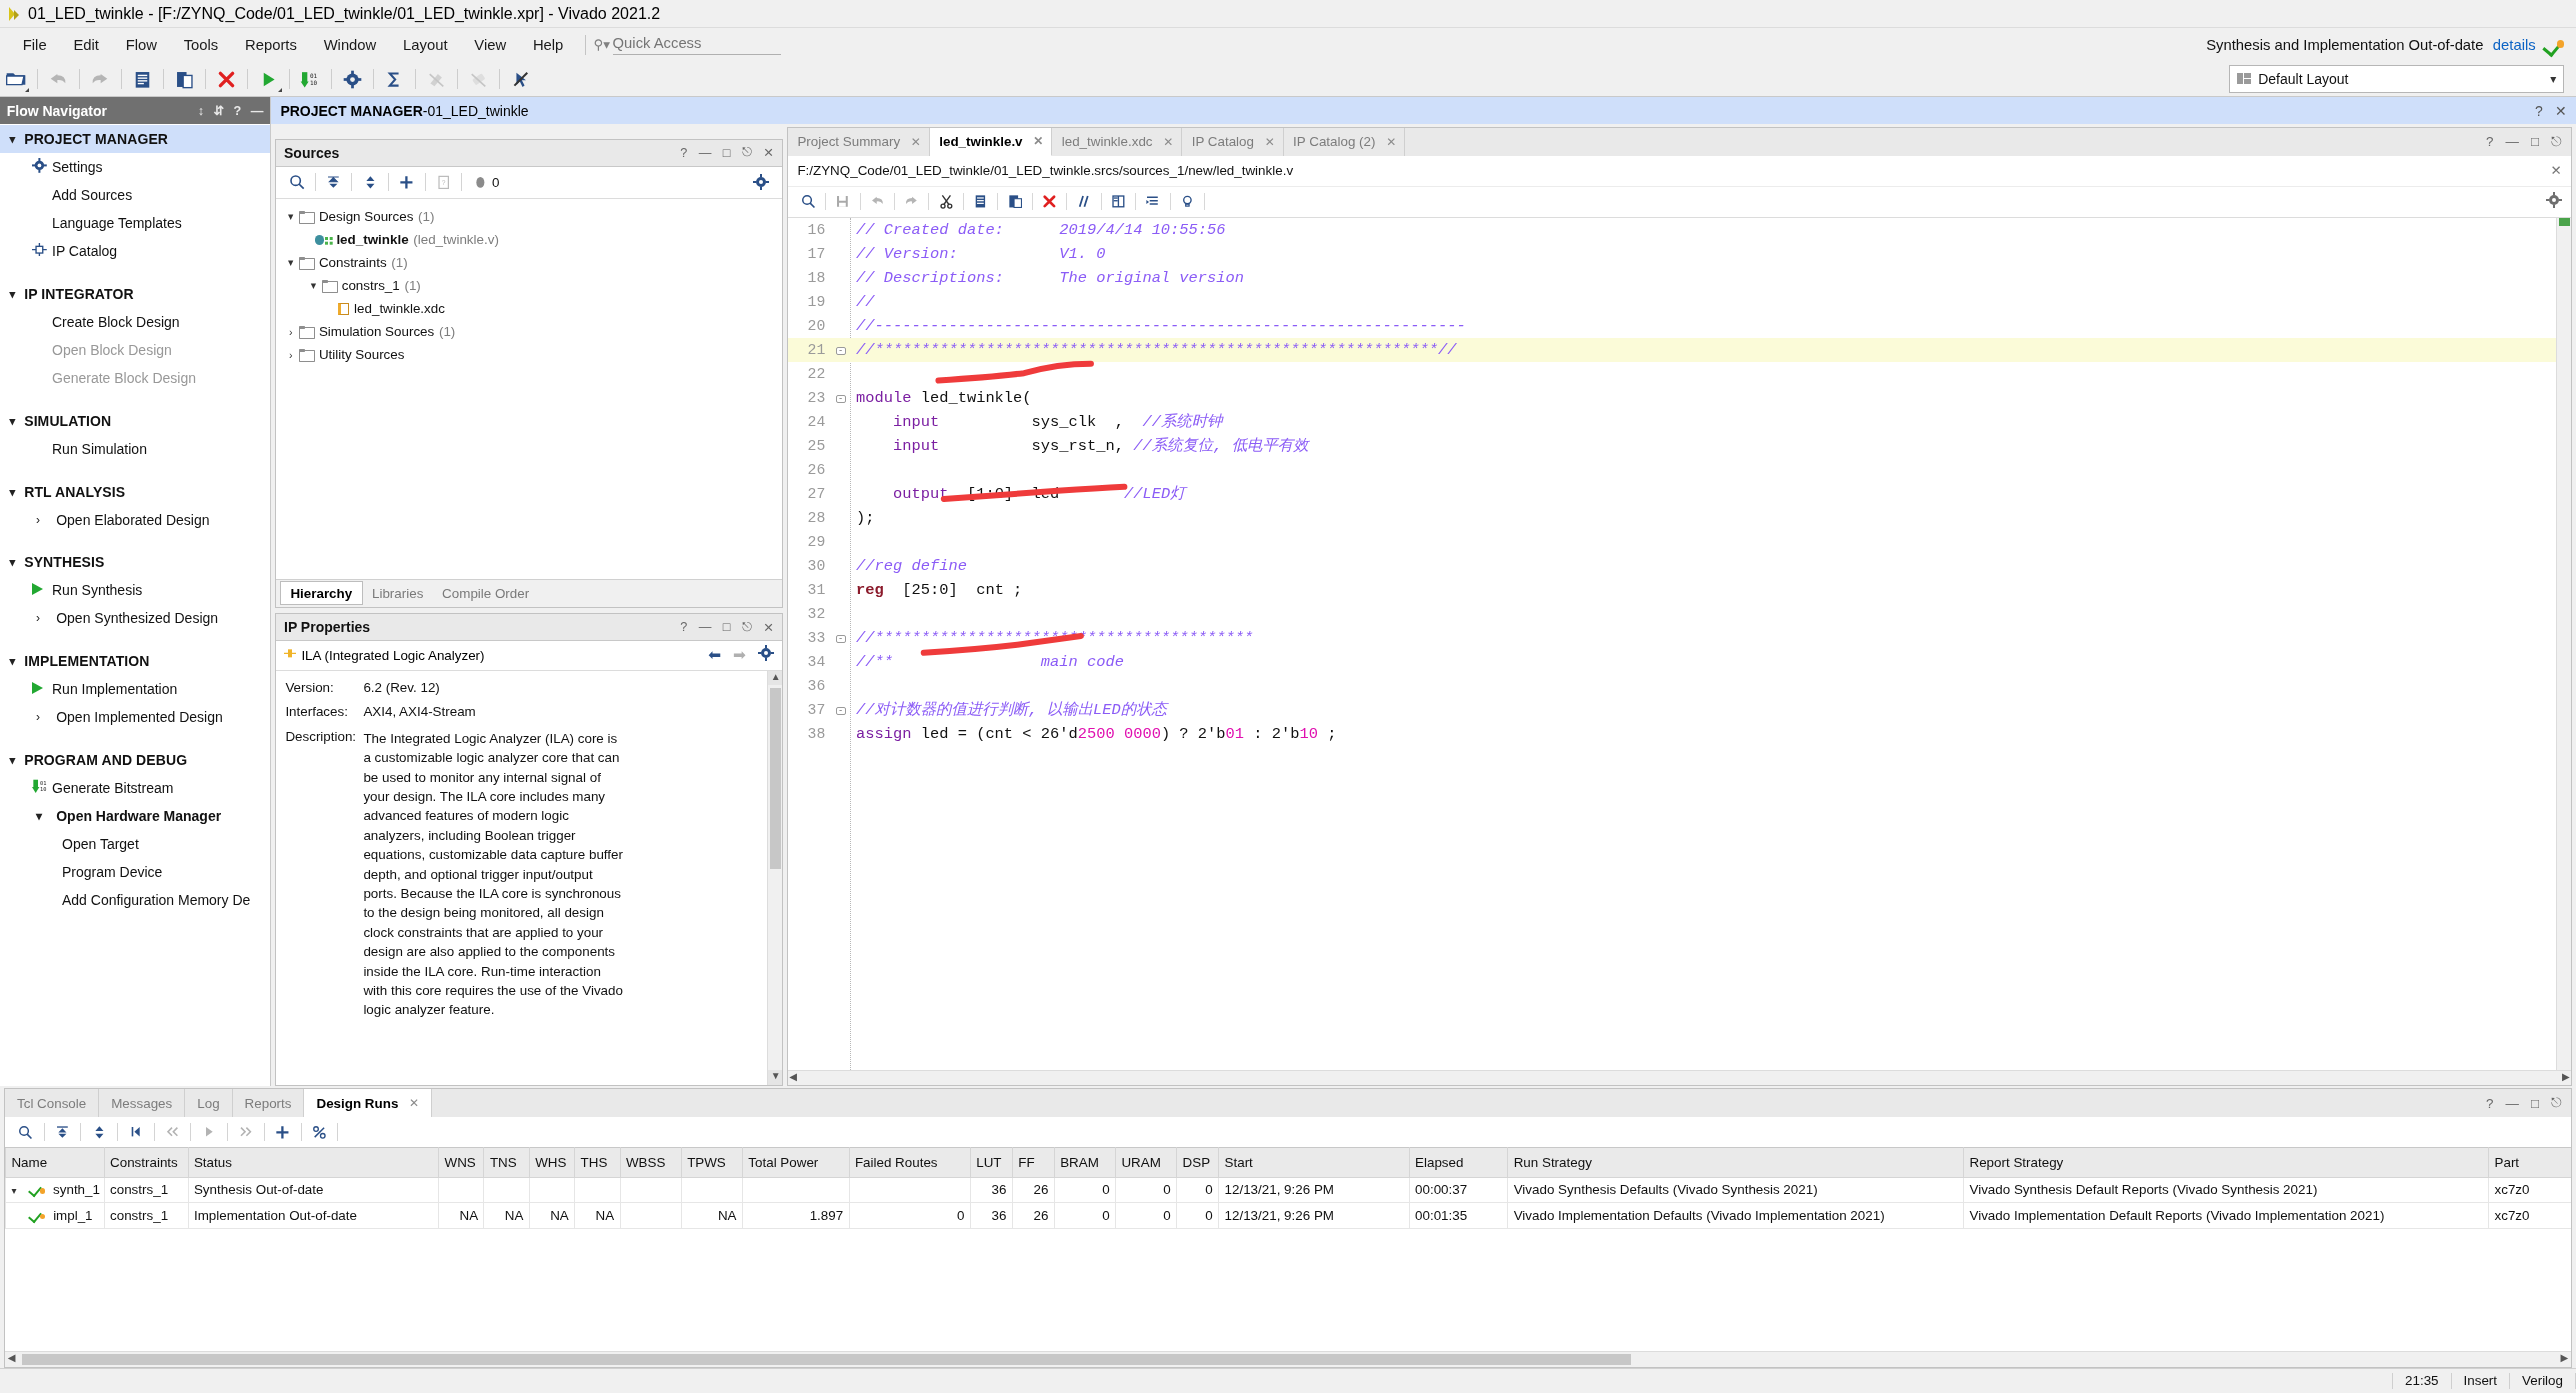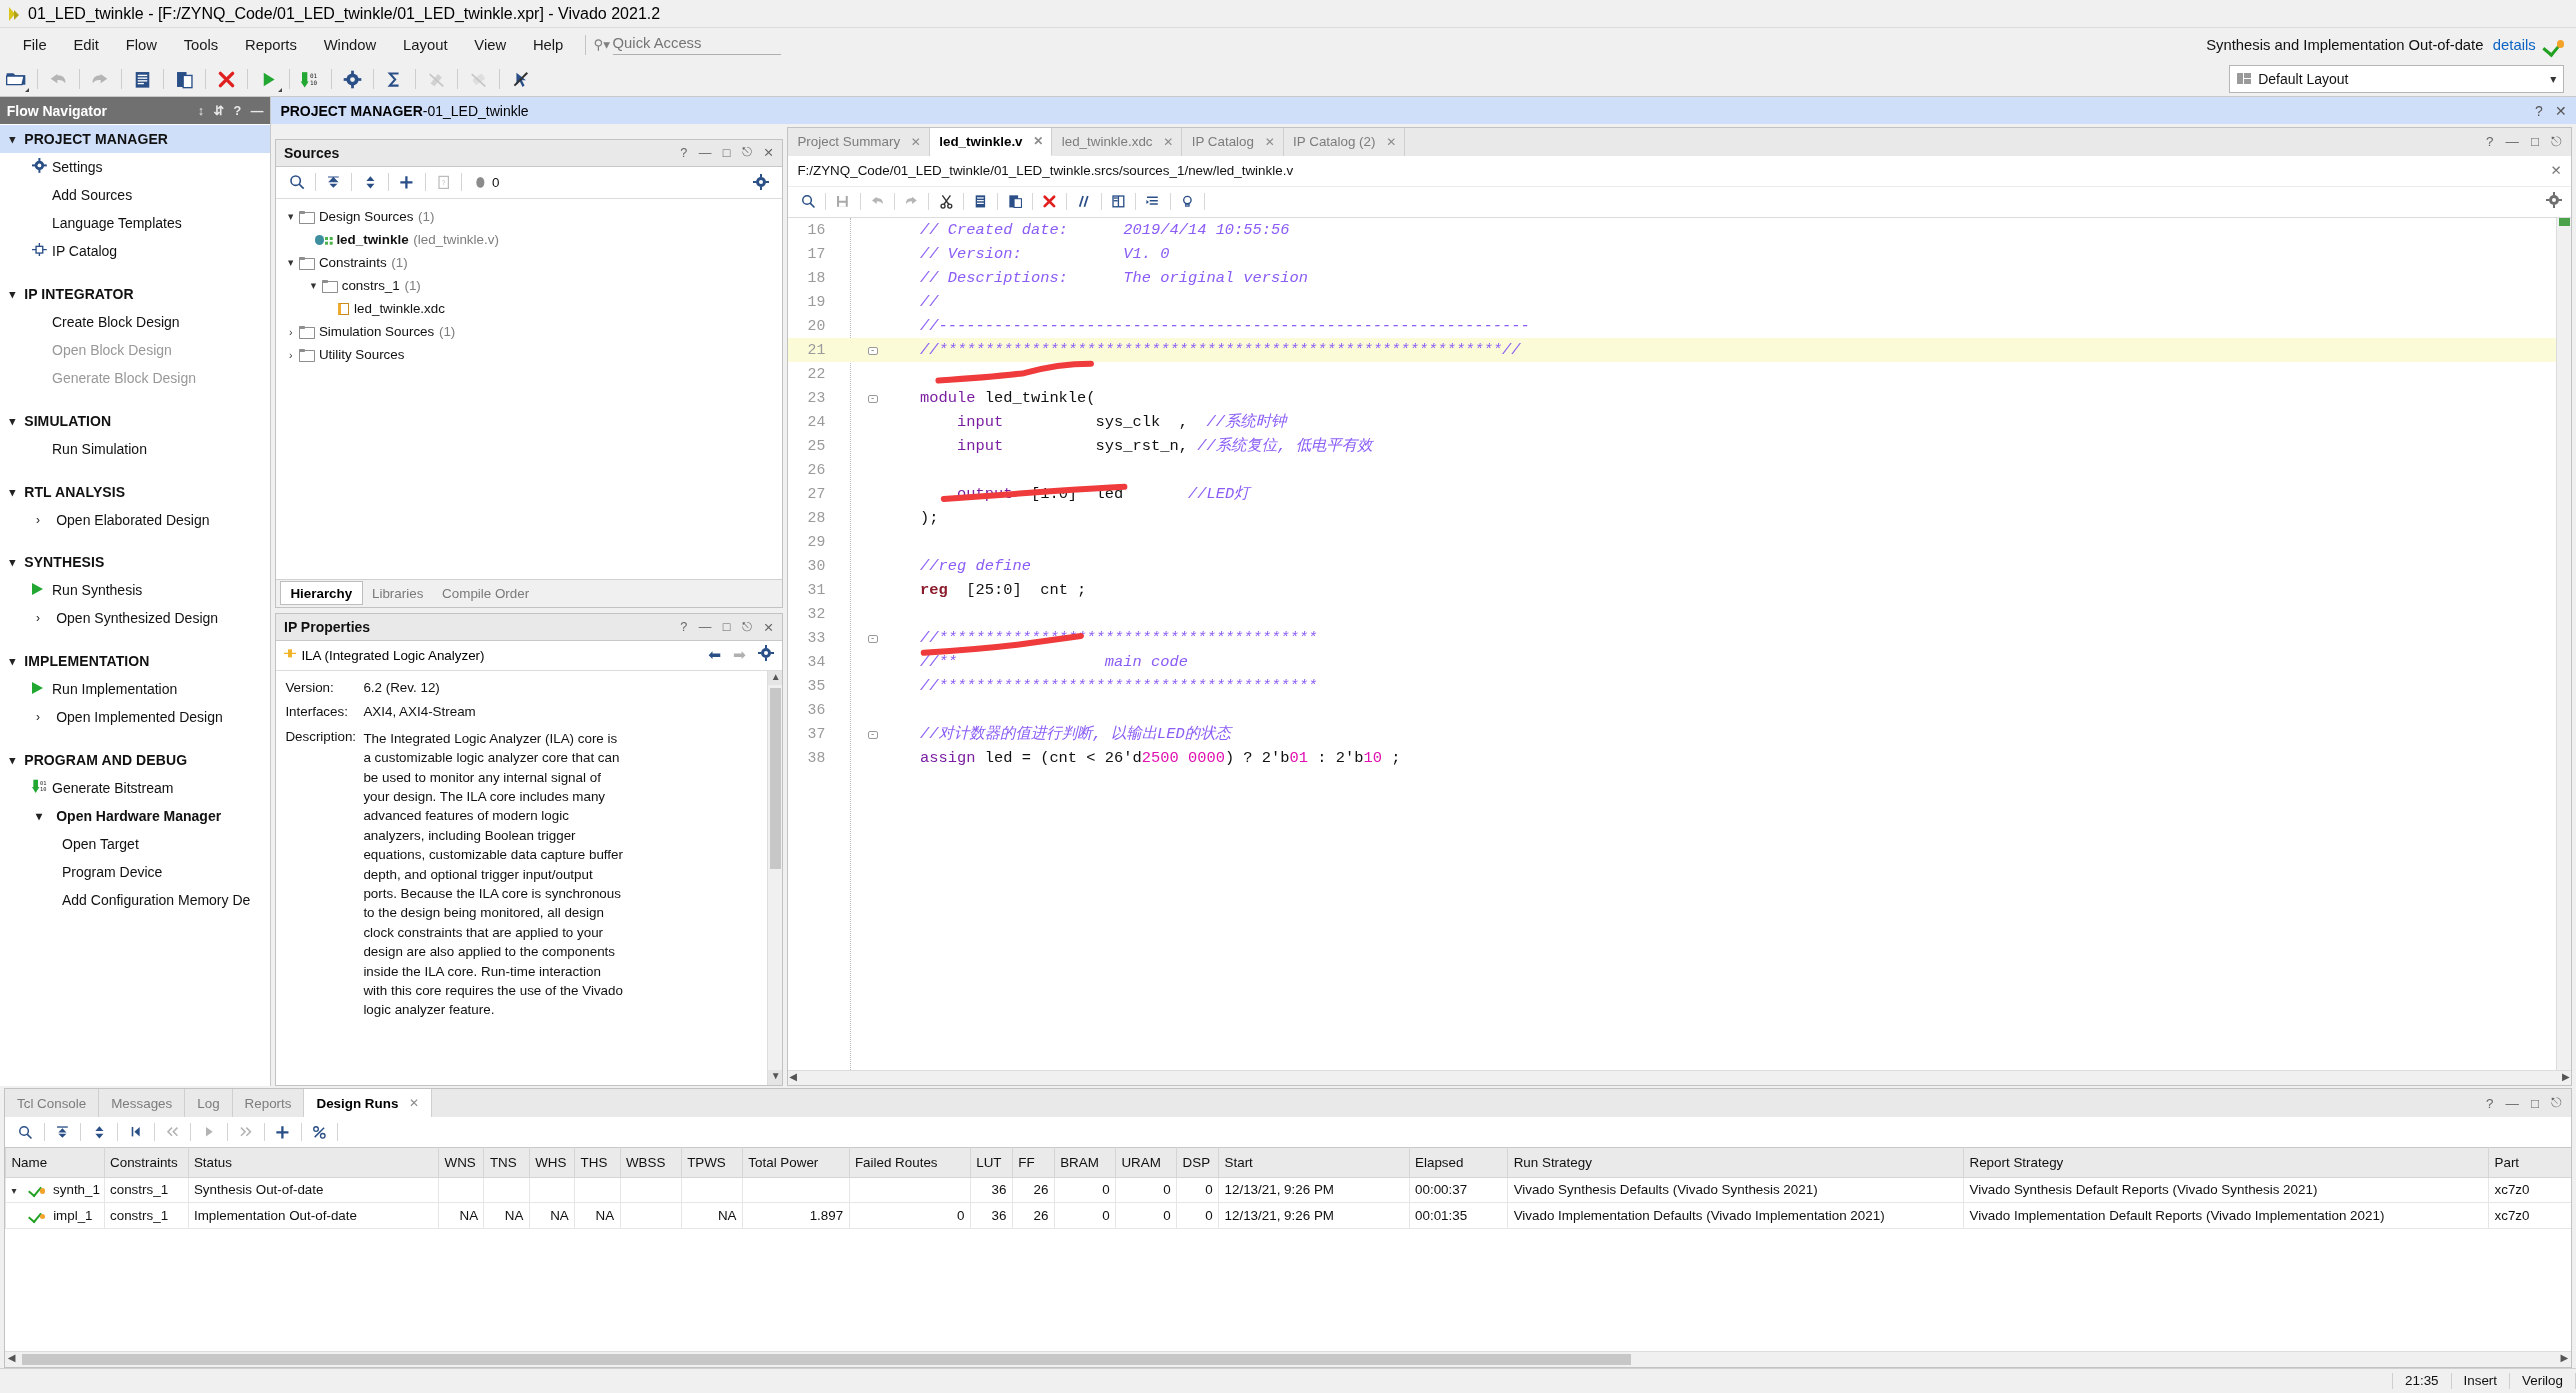--- a/index.html
+++ b/index.html
@@ -209,21 +209,21 @@
      border-bottom:0.7px solid #dcdcdc; position:relative; }
   .et-btn{ width:27px; height:24px; display:flex; align-items:center; justify-content:center; color:#2a4f87;
      font-size:13.4px; }
   .et-sep{ width:0.7px; height:17.4px; background:#d8d8d8; margin:0 3.4px; }
   .et-right{ position:absolute; right:9.4px; color:#555; font-size:13.4px;}
 
   .code-wrap{ flex:1; display:flex; min-height:0; position:relative; background:#fff; overflow:hidden; }
   .code-scroll{ flex:1; position:relative; overflow:hidden; }
   .code-area{ position:relative; }
   .cline{ height:24px; display:flex; align-items:center; font-family:"Liberation Mono", monospace;
-     font-size:15.4px; white-space:pre;gap:32px; }
+     font-size:15.4px; white-space:pre; }
   .cline.hl{ background:#fbfbd8; }
   .ln{ width:44px; flex:0 0 44px; text-align:right; padding-right:6.7px; color:#9a9a9a;
       font-family:"Liberation Mono", monospace; font-size:14.8px; }
   .fold{ width:17.4px; flex:0 0 17.4px; text-align:center; color:#999; font-size:10.7px; position:relative; }
   .foldbox{ display:inline-block; width:10px; height:8.7px; border:0.9px solid #9a9a9a; border-radius:2px;
      line-height:6.7px; font-size:8.7px; color:#6f6f6f; background:#fff; }
   .dashbar{ position:absolute; left:62px; top:0; bottom:0; width:0;
      border-left:1.3px dotted #b7b7b7; }
   .ctext{ padding-left:6.7px; }
   .kw{ color:#7b1fa2; }
@@ -913,21 +913,20 @@
                     <div class="cline"><span class="ln">25</span><span class="fold"></span><span class="ctext"><span class="plain">    </span><span class="kw">input</span><span class="plain">          sys_rst_n, </span><span class="cm">//系统复位, 低电平有效</span></span></div>
                     <div class="cline"><span class="ln">26</span><span class="fold"></span><span class="ctext"></span></div>
                     <div class="cline"><span class="ln">27</span><span class="fold"></span><span class="ctext"><span class="plain">    </span><span class="kw">output</span><span class="plain">  [1:0]  led       </span><span class="cm">//LED灯</span></span></div>
                     <div class="cline"><span class="ln">28</span><span class="fold"></span><span class="ctext"><span class="plain">);</span></span></div>
                     <div class="cline"><span class="ln">29</span><span class="fold"></span><span class="ctext"></span></div>
                     <div class="cline"><span class="ln">30</span><span class="fold"></span><span class="ctext"><span class="cm">//reg define</span></span></div>
                     <div class="cline"><span class="ln">31</span><span class="fold"></span><span class="ctext"><span class="kw2">reg</span><span class="plain">  [25:0]  cnt ;</span></span></div>
                     <div class="cline"><span class="ln">32</span><span class="fold"></span><span class="ctext"></span></div>
                     <div class="cline"><span class="ln">33</span><span class="fold"><span class="foldbox">-</span></span><span class="ctext"><span class="cm">//*****************************************</span></span></div>
                     <div class="cline"><span class="ln">34</span><span class="fold"></span><span class="ctext"><span class="cm">//**                main code</span></span></div>
-                    <div class="cline"><span class="ln">35</span><span class="fold"></span><span class="ctext"><span class="cm">//*****************************************</span></span></div>
                     <div class="cline"><span class="ln">36</span><span class="fold"></span><span class="ctext"></span></div>
                     <div class="cline"><span class="ln">37</span><span class="fold"><span class="foldbox">-</span></span><span class="ctext"><span class="cm">//对计数器的值进行判断, 以输出LED的状态</span></span></div>
                     <div class="cline"><span class="ln">38</span><span class="fold"></span><span class="ctext"><span class="kw">assign</span><span class="plain"> led = (cnt &lt; 26'd</span><span class="num">2500 0000</span><span class="plain">) ? 2'b</span><span class="num">01</span><span class="plain"> : 2'b</span><span class="num">10</span><span class="plain"> ;</span></span></div>
                   </div>
 
                 <svg class="annot" style="left:0;top:0;width:100%;height:100%" viewBox="0 0 2638 1274" width="1769" height="854">
                   <path d="M222 243 Q300 238 350 232 Q400 218 450 218" stroke="#ef3b3b" stroke-width="9" fill="none" stroke-linecap="round"></path>
                   <path d="M230 420 Q310 414 400 408 Q460 404 500 402" stroke="#ef3b3b" stroke-width="9" fill="none" stroke-linecap="round"></path>
                   <path d="M200 650 Q280 645 340 638 Q400 630 435 625" stroke="#ef3b3b" stroke-width="9" fill="none" stroke-linecap="round"></path>
                 </svg>

